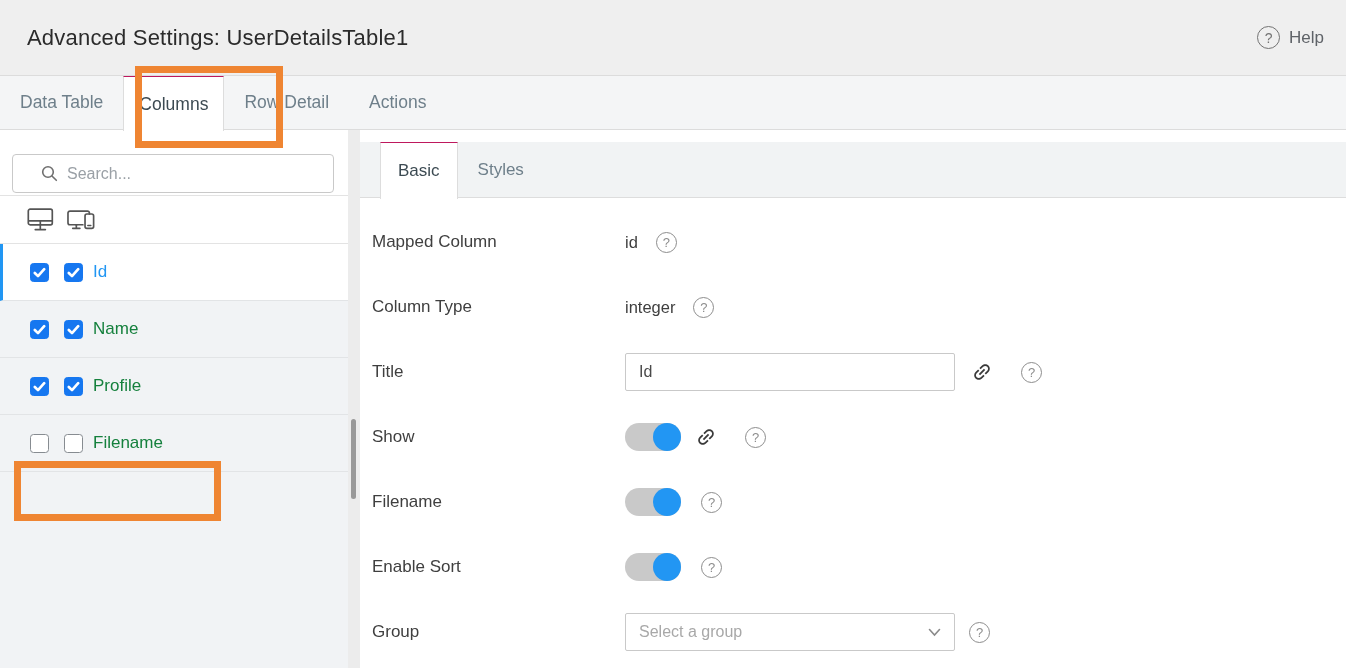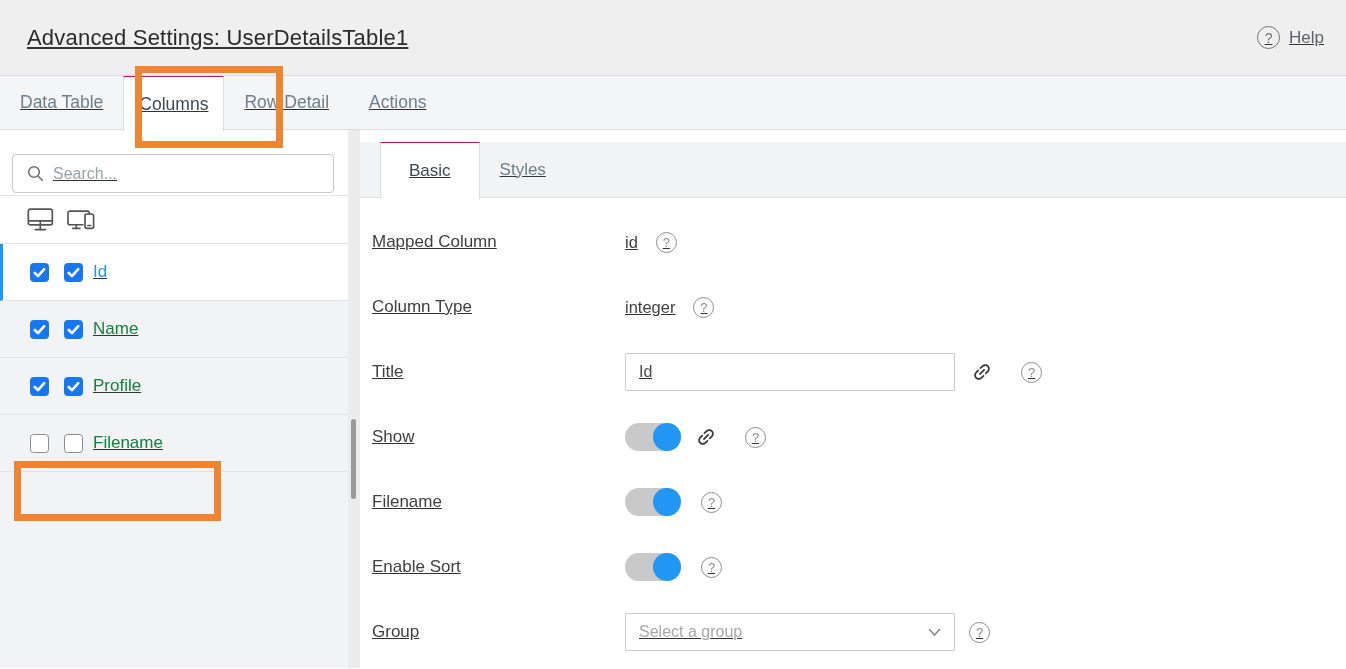--- a/index.html
+++ b/index.html
@@ -1,18 +1,18 @@
 <!DOCTYPE html>
 <html><head>
 <meta charset="utf-8">
 <style>
   * { margin:0; padding:0; box-sizing:border-box; }
   html,body { width:1346px; height:669px; }
   body { font-family:"Liberation Sans","DejaVu Sans",sans-serif; background:#fff; color:#333; }
-  .page { position:relative; width:1346px; height:669px; overflow:hidden; background:#fff;text-decoration:underline; }
+  .page { position:relative; width:1346px; height:669px; overflow:hidden; background:#fff; }
 
   
   .header { height:76px; background:#efefef; border-bottom:1px solid #dcdcdc;
             display:flex; align-items:center; justify-content:space-between; padding:0 22px 0 27px; }
   .title { font-size:22px; color:#2b2b2b; letter-spacing:.2px; }
   .help-btn { display:flex; align-items:center; gap:9px; color:#5f6368; font-size:17px; cursor:pointer; }
   .q-circle { display:inline-flex; align-items:center; justify-content:center;
               width:21px; height:21px; border:1.4px solid #8d8d8d; border-radius:50%;
               color:#8d8d8d; font-size:13px; flex:0 0 auto; }
   .q-circle::before { content:"?"; }
@@ -25,21 +25,21 @@
   .tab.active { background:#fff; border:1px solid #ddd; border-bottom:none; border-top:1px solid #be185d;
                 color:#3c4a52; height:55px; margin-bottom:-1px; padding:0 15px; z-index:2; }
 
   
   .body { display:flex; height:538px; align-items:stretch; }
 
   
   .sidebar { width:348px; display:flex; flex-direction:column; background:#f1f3f5; }
   .search-wrap { background:#fff; height:66px; padding:24px 14px 0 12px; border-bottom:1px solid #e3e3e3; }
   .search-box { height:39px; border:1px solid #c9c9c9; border-radius:4px; background:#fff;
-                display:flex; align-items:center; padding:0 14px; gap:9px; }
+                display:flex; align-items:center; padding:0 28px; gap:9px; }
   .search-box input { border:none; outline:none; flex:1; font-size:16px; color:#444; background:transparent;
                       font-family:"Liberation Sans","DejaVu Sans",sans-serif; }
   .search-box input::placeholder { color:#9aa0a6; }
   .devices-row { background:#fff; height:48px; display:flex; align-items:center; gap:9px;
                  padding-left:27px; border-bottom:1px solid #e3e3e3; }
   .dev-icon { display:inline-flex; cursor:pointer; }
   .selectall-row { background:#fff; height:47px; display:flex; align-items:center;
                    padding-left:30px; border-bottom:1px solid #e3e3e3; }
   .add-btn { width:27px; height:27px; background:#2196f3; border-radius:4px; margin-left:auto; margin-right:14px;
              display:flex; align-items:center; justify-content:center; cursor:pointer; }
@@ -62,21 +62,21 @@
 
   
   .gutter { width:12px; background:#ececec; position:relative; }
   .thumb { position:absolute; left:3px; top:289px; width:5px; height:80px; background:#999; border-radius:3px; }
 
   
   .panel { flex:1; background:#fff; display:flex; flex-direction:column; padding-top:12px; }
   .sub-tabs { height:56px; background:#f1f3f4; border-bottom:1px solid #ddd;
               display:flex; align-items:stretch; padding-left:20px; }
   .sub-tabs .tab { font-size:17px; }
-  .sub-tabs .tab.active { height:57px; padding:0 28px; }
+  .sub-tabs .tab.active { height:57px; padding:0 17px; }
   .form { padding:24px 0 0 12px; }
   .frow { display:flex; align-items:center; min-height:40px; margin-bottom:25px; }
   .flabel { width:253px; font-size:17px; color:#3f3f3f; flex:0 0 auto; }
   .fval { font-size:16.5px; color:#3f3f3f; }
   .fval + .q-circle { margin-left:18px; }
   .text-input { width:330px; height:38px; border:1px solid #c9c9c9; border-radius:2px; padding:0 13px;
                 font-size:16px; color:#4a4a4a; outline:none; background:#fff;
                 font-family:"Liberation Sans","DejaVu Sans",sans-serif; }
   .link-icon { display:inline-flex; margin-left:16px; cursor:pointer; }
   .toggle { position:relative; width:56px; height:28px; border-radius:14px; background:#c9c9c9; cursor:pointer; flex:0 0 auto; }

